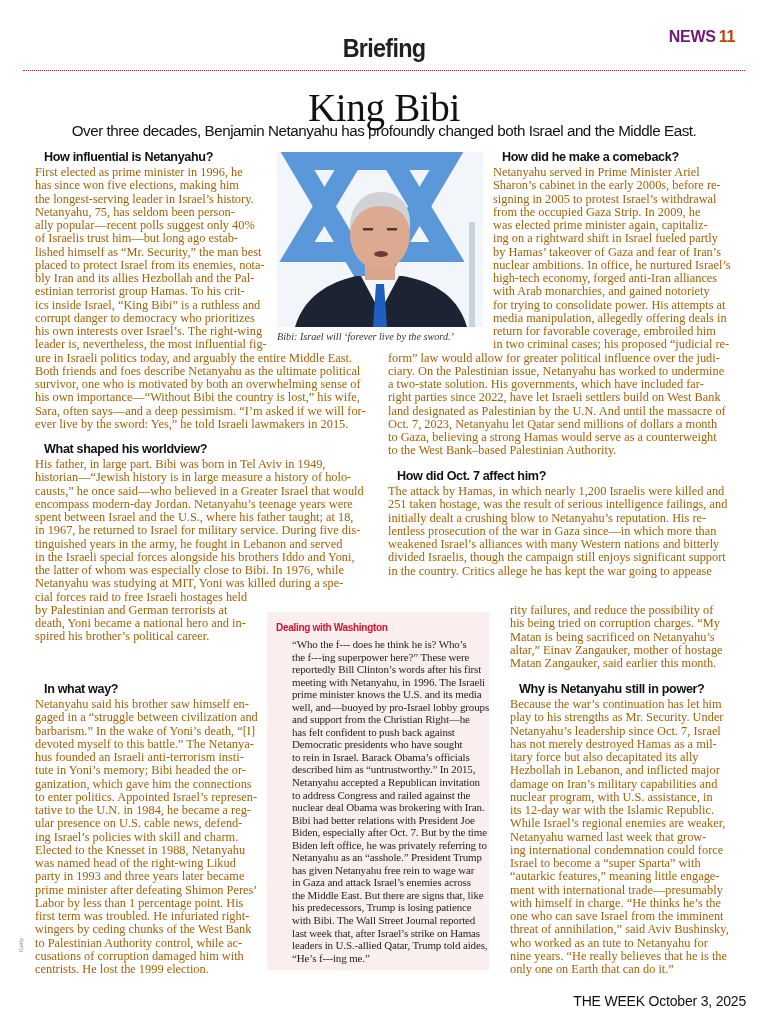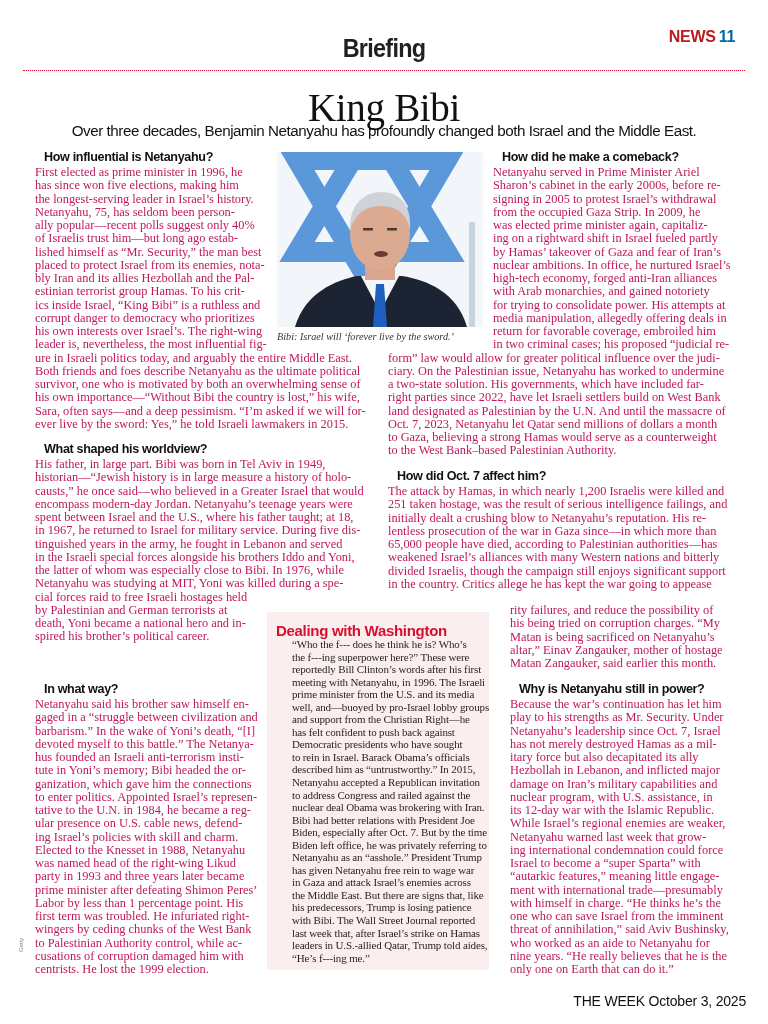--- a/index.html
+++ b/index.html
@@ -3,43 +3,43 @@
 <meta charset="utf-8">
 <style>
   html, body { margin: 0; padding: 0; background: #ffffff; }
   body { width: 768px; height: 1024px; position: relative; overflow: hidden; color: #231f20; }
 
   .section-label { position: absolute; left: 0; width: 768px; top: 33px; text-align: center;
     font-family: "Liberation Sans", sans-serif; font-weight: 700; font-size: 26px; letter-spacing: -0.8px;
     transform: scaleX(0.9); }
   .page-tag { position: absolute; right: 33px; top: 28px; font-family: "Liberation Sans", sans-serif;
     font-weight: 700; font-size: 16px; letter-spacing: -0.3px; }
-  .page-tag .tag-news { color: #b91c1c; padding-left: 15px; }
-  .page-tag .tag-num { color: #0369a1; margin-left: 3px; }
+  .page-tag .tag-news { color: #701a75; padding-left: 15px; }
+  .page-tag .tag-num { color: #c2410c; margin-left: 3px; }
   .rule { position: absolute; left: 23px; width: 722px; top: 70px; height: 0; border-top: 1.5px dotted #d7102f; }
 
   .headline { position: absolute; left: 0; width: 768px; top: 85px; text-align: center;
     font-family: "Liberation Serif", serif; font-size: 39px; font-weight: 400; letter-spacing: -0.3px; color: #111; }
   .dek { position: absolute; left: 0; width: 768px; top: 122px; text-align: center;
     font-family: "Liberation Sans", sans-serif; font-size: 15.2px; letter-spacing: -0.45px; color: #111; }
 
   .h { position: absolute; font-family: "Liberation Sans", sans-serif; font-weight: 700; font-size: 12.6px;
     letter-spacing: -0.35px; color: #111; white-space: nowrap; padding-left: 9px; }
   .body { position: absolute; font-family: "Liberation Serif", serif; font-size: 12.35px; line-height: 13.25px;
-    color: #be185d; margin: 0; }
+    color: #a16207; margin: 0; }
   .body span.ln { display: block; white-space: nowrap; }
 
   .photo { position: absolute; left: 277px; top: 152px; width: 206px; height: 175px; overflow: hidden;
     background: linear-gradient(180deg, #f4f7fb 0%, #eef2f7 100%); }
   .caption { position: absolute; left: 277px; top: 331px; width: 210px; text-align: left;
     font-family: "Liberation Serif", serif; font-style: italic; font-size: 10.2px; color: #333; white-space: nowrap; }
 
   .sidebar-box { position: absolute; left: 267px; top: 612px; width: 222px; height: 358px; background: #fbeeee; }
   .sidebar-title { position: absolute; left: 276px; top: 622px; font-family: "Liberation Sans", sans-serif;
-    font-weight: 700; font-size: 15px; color: #d7102f; letter-spacing: -0.3px; white-space: nowrap; }
+    font-weight: 700; font-size: 10px; color: #d7102f; letter-spacing: -0.3px; white-space: nowrap; }
   .sidebar-body { position: absolute; left: 292px; top: 638px; font-family: Liberation Serif, serif;
     font-size: 11px; line-height: 12.55px; color: #231f20; letter-spacing: -0.15px; }
   .sidebar-body span.ln { display: block; white-space: nowrap; }
 
   .credit { position: absolute; left: 18px; top: 952px; font-family: "Liberation Sans", sans-serif; font-size: 6px;
     color: #888; transform: rotate(-90deg); transform-origin: left top; }
   .footer { position: absolute; right: 22px; top: 993px; font-family: "Liberation Sans", sans-serif; font-size: 14px;
     color: #111; letter-spacing: -0.2px; white-space: nowrap; }
 </style>
 </head>
@@ -178,21 +178,20 @@
   <span class="ln">to Gaza, believing a strong Hamas would serve as a counterweight</span>
   <span class="ln">to the West Bank–based Palestinian Authority.</span>
 </div>
 
 <div class="h" style="left:388px; top:469px;">How did Oct. 7 affect him?</div>
 <div class="body" style="left:388px; top:485px;">
   <span class="ln">The attack by Hamas, in which nearly 1,200 Israelis were killed and</span>
   <span class="ln">251 taken hostage, was the result of serious intelligence failings, and</span>
   <span class="ln">initially dealt a crushing blow to Netanyahu’s reputation. His re-</span>
   <span class="ln">lentless prosecution of the war in Gaza since—in which more than</span>
-  <span class="ln">65,000 people have died, according to Palestinian authorities—has</span>
   <span class="ln">weakened Israel’s alliances with many Western nations and bitterly</span>
   <span class="ln">divided Israelis, though the campaign still enjoys significant support</span>
   <span class="ln">in the country. Critics allege he has kept the war going to appease</span>
 </div>
 <div class="body" style="left:510px; top:604px;">
   <span class="ln">rity failures, and reduce the possibility of</span>
   <span class="ln">his being tried on corruption charges. “My</span>
   <span class="ln">Matan is being sacrificed on Netanyahu’s</span>
   <span class="ln">altar,” Einav Zangauker, mother of hostage</span>
   <span class="ln">Matan Zangauker, said earlier this month.</span>
@@ -211,33 +210,33 @@
   <span class="ln">its 12-day war with the Islamic Republic.</span>
   <span class="ln">While Israel’s regional enemies are weaker,</span>
   <span class="ln">Netanyahu warned last week that grow-</span>
   <span class="ln">ing international condemnation could force</span>
   <span class="ln">Israel to become a “super Sparta” with</span>
   <span class="ln">“autarkic features,” meaning little engage-</span>
   <span class="ln">ment with international trade—presumably</span>
   <span class="ln">with himself in charge. “He thinks he’s the</span>
   <span class="ln">one who can save Israel from the imminent</span>
   <span class="ln">threat of annihilation,” said Aviv Bushinsky,</span>
-  <span class="ln">who worked as an aide to Netanyahu for</span>
+  <span class="ln">who worked as an tute to Netanyahu for</span>
   <span class="ln">nine years. “He really believes that he is the</span>
   <span class="ln">only one on Earth that can do it.”</span>
 </div>
 
 <div class="sidebar-box"></div>
 <div class="sidebar-title">Dealing with Washington</div>
 <div class="sidebar-body">
   <span class="ln">“Who the f--- does he think he is? Who’s</span>
   <span class="ln">the f---ing superpower here?” These were</span>
   <span class="ln">reportedly Bill Clinton’s words after his first</span>
   <span class="ln">meeting with Netanyahu, in 1996. The Israeli</span>
-  <span class="ln">prime minister from the U.S. and its media</span>
+  <span class="ln">prime minister knows the U.S. and its media</span>
   <span class="ln">well, and—buoyed by pro-Israel lobby groups</span>
   <span class="ln">and support from the Christian Right—he</span>
   <span class="ln">has felt confident to push back against</span>
   <span class="ln">Democratic presidents who have sought</span>
   <span class="ln">to rein in Israel. Barack Obama’s officials</span>
   <span class="ln">described him as “untrustworthy.” In 2015,</span>
   <span class="ln">Netanyahu accepted a Republican invitation</span>
   <span class="ln">to address Congress and railed against the</span>
   <span class="ln">nuclear deal Obama was brokering with Iran.</span>
   <span class="ln">Bibi had better relations with President Joe</span>

